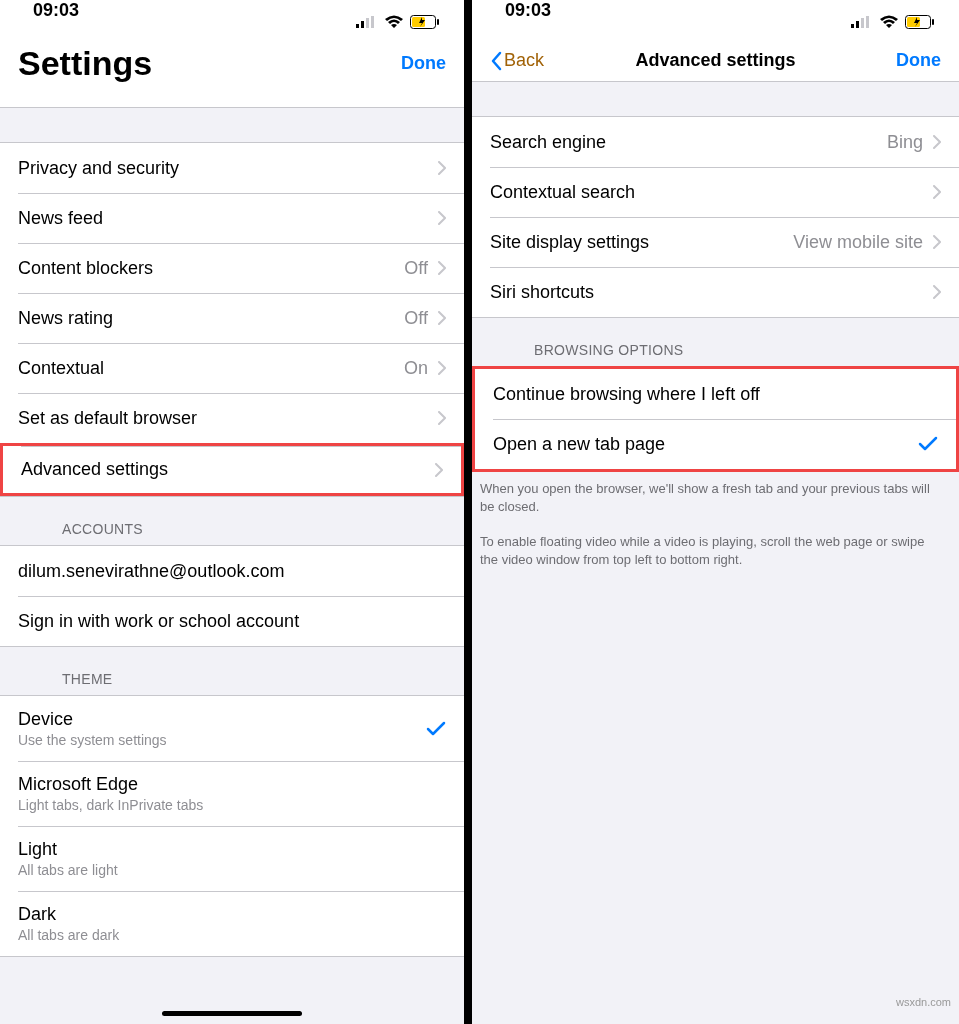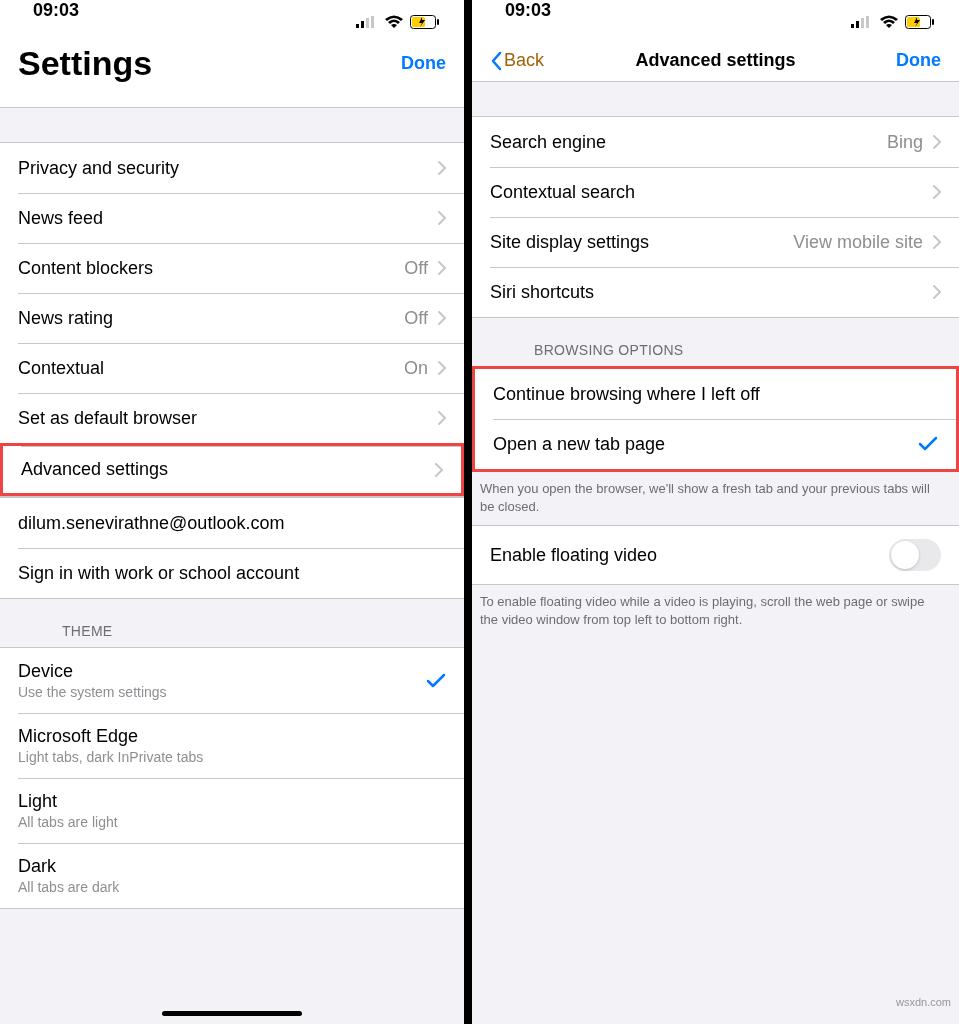--- a/index.html
+++ b/index.html
@@ -242,20 +242,21 @@
         </svg>
     </div>
     <div class="row hl-box">
       <span class="row-label">Advanced settings</span>
       <svg class="chevron" width="8" height="14" viewBox="0 0 8 14">
           <path d="M1 1 L7 7 L1 13" stroke="#c7c7cc" stroke-width="2" fill="none" stroke-linecap="round"></path>
         </svg>
     </div>
   </div>
 
+  <div class="section-header">ACCOUNTS</div>
   <div class="group">
     <div class="row">
       <span class="row-label">dilum.senevirathne@outlook.com</span>
     </div>
     <div class="row">
       <span class="row-label">Sign in with work or school account</span>
     </div>
   </div>
 
   <div class="section-header">THEME</div>
@@ -365,22 +366,16 @@
     </div>
     <div class="row">
       <span class="row-label">Open a new tab page</span>
       <svg class="check" width="20" height="16" viewBox="0 0 20 16">
           <path d="M2 8 L7 13 L18 2" stroke="#007aff" stroke-width="2.5" fill="none" stroke-linecap="round" stroke-linejoin="round"></path>
         </svg>
     </div>
   </div>
   <div class="section-footer">When you open the browser, we'll show a fresh tab and your previous tabs will be closed.</div>
 
-  <div class="group">
-    <div class="row">
-      <span class="row-label">Enable floating video</span>
-      <span class="toggle"></span>
-    </div>
-  </div>
   <div class="section-footer">To enable floating video while a video is playing, scroll the web page or swipe the video window from top left to bottom right.</div>
 </div>
 
 <div class="watermark">wsxdn.com</div>
 
 </body></html>

